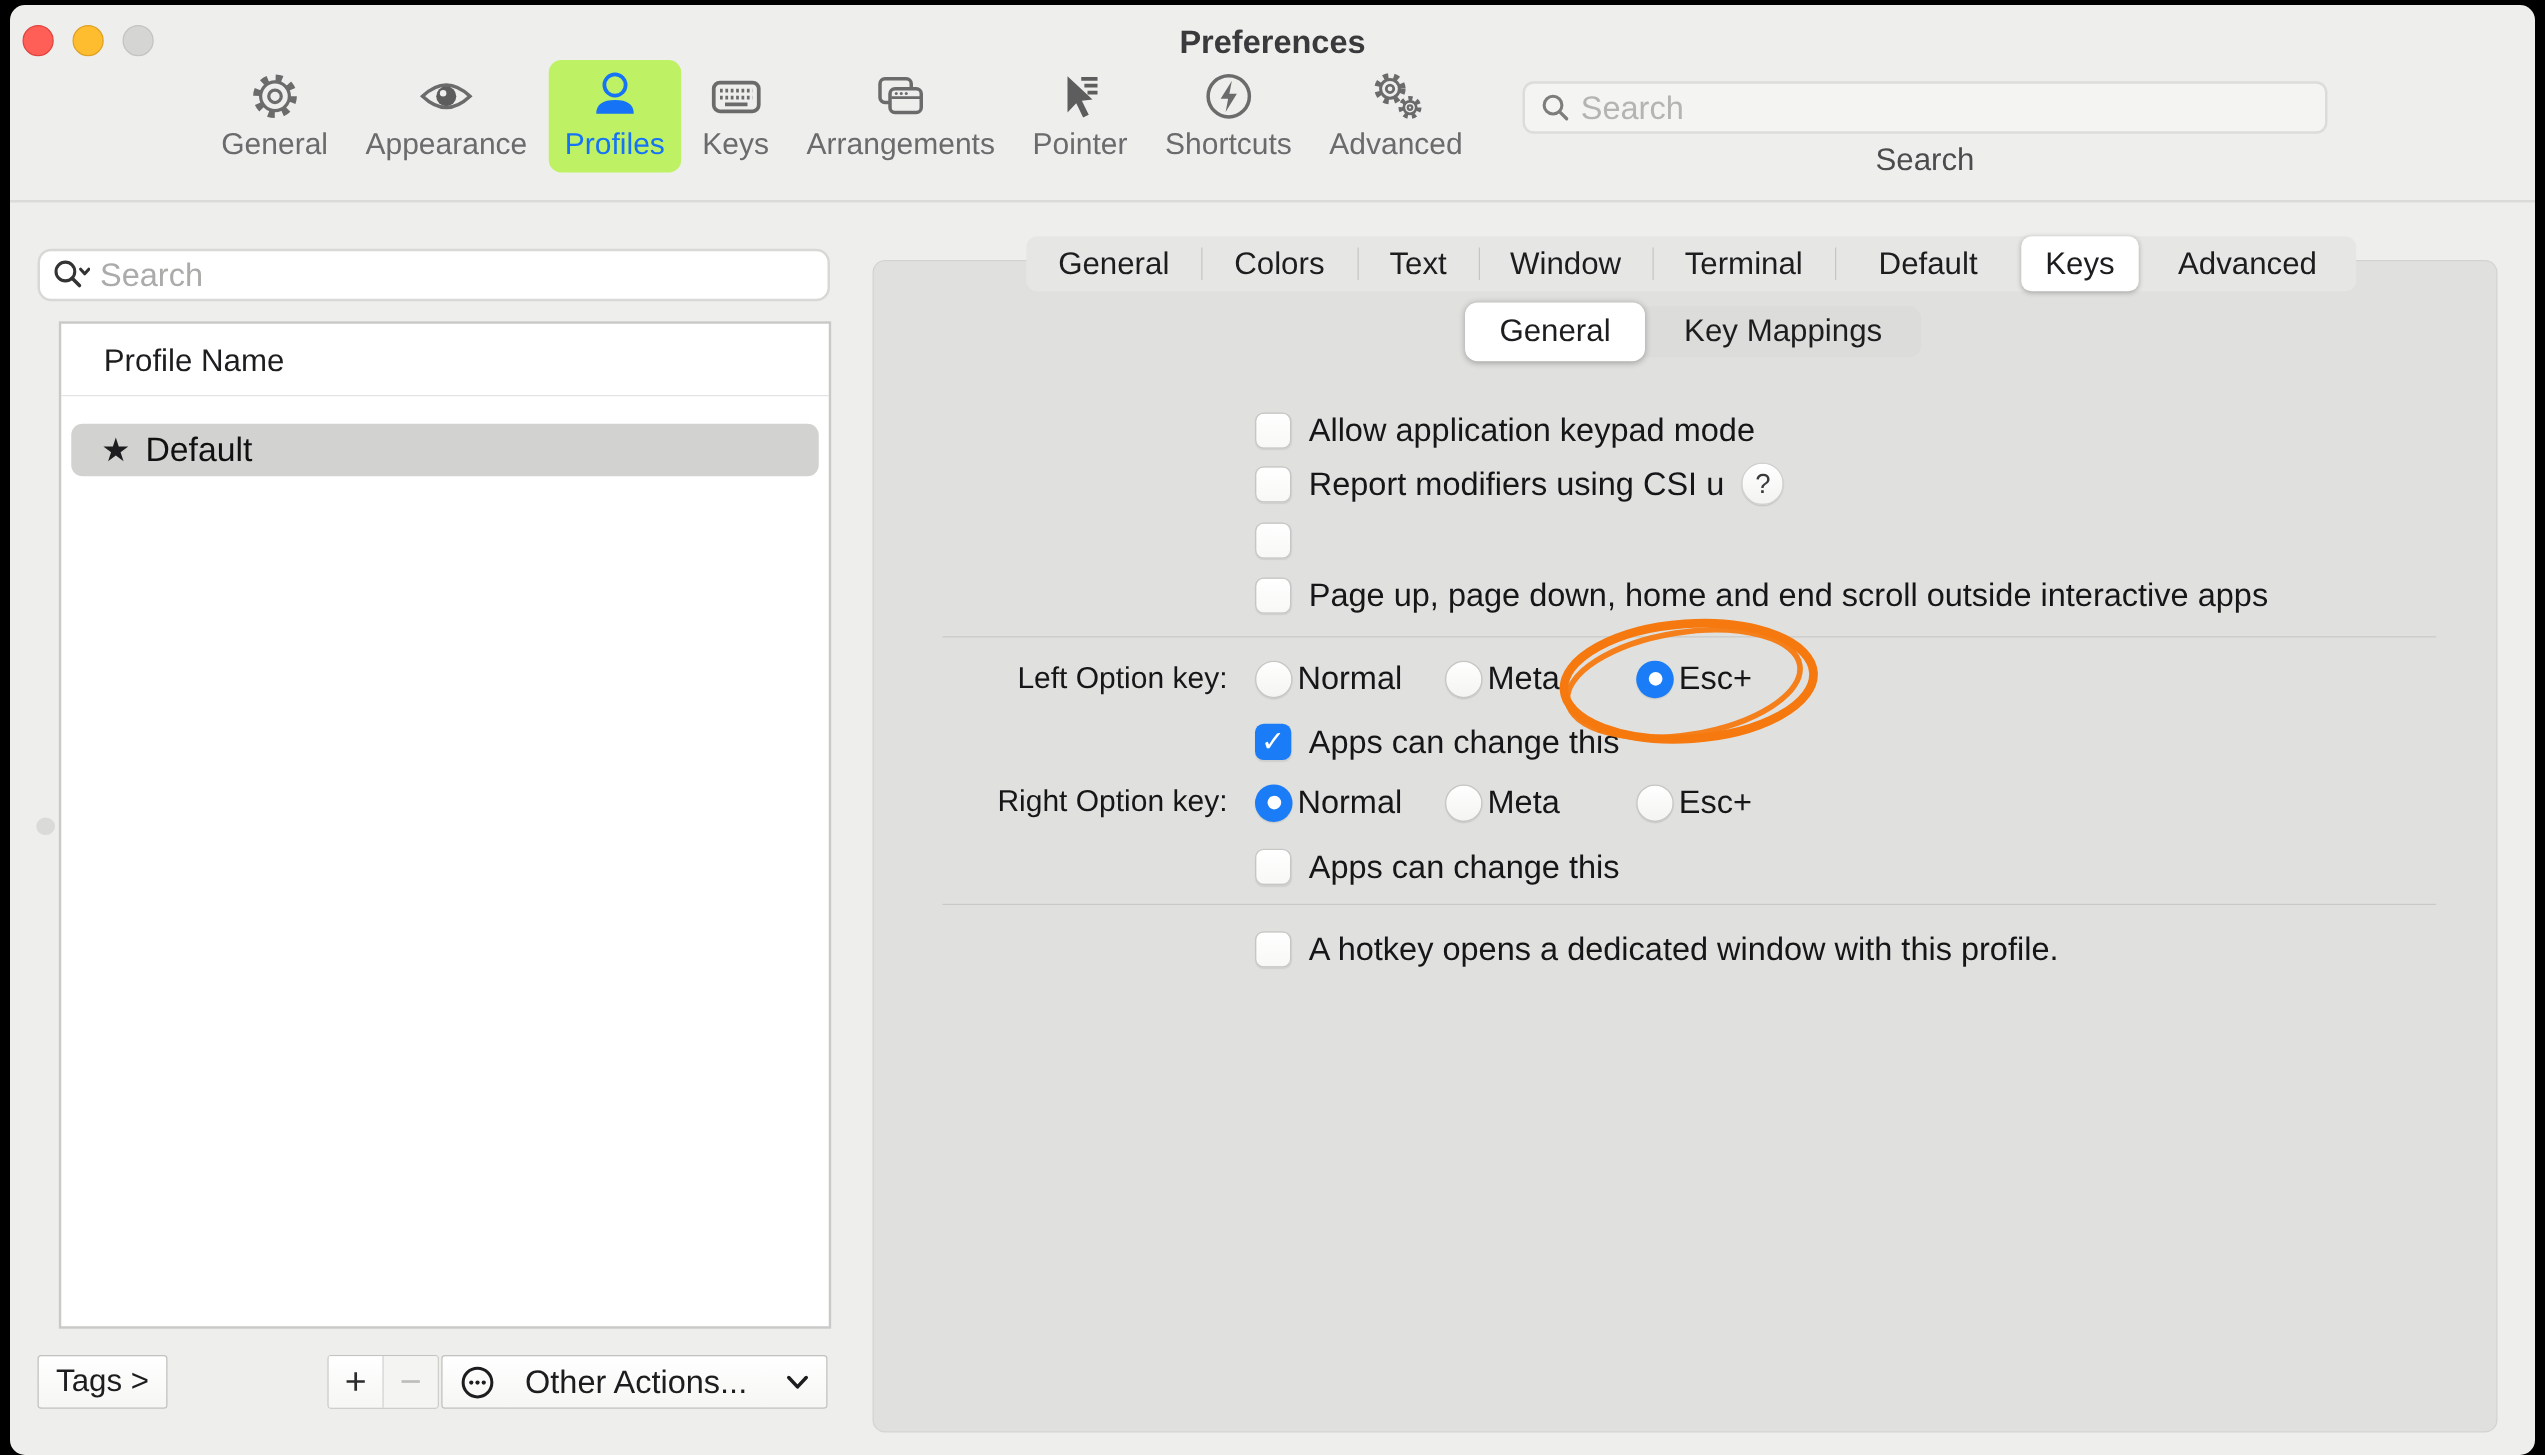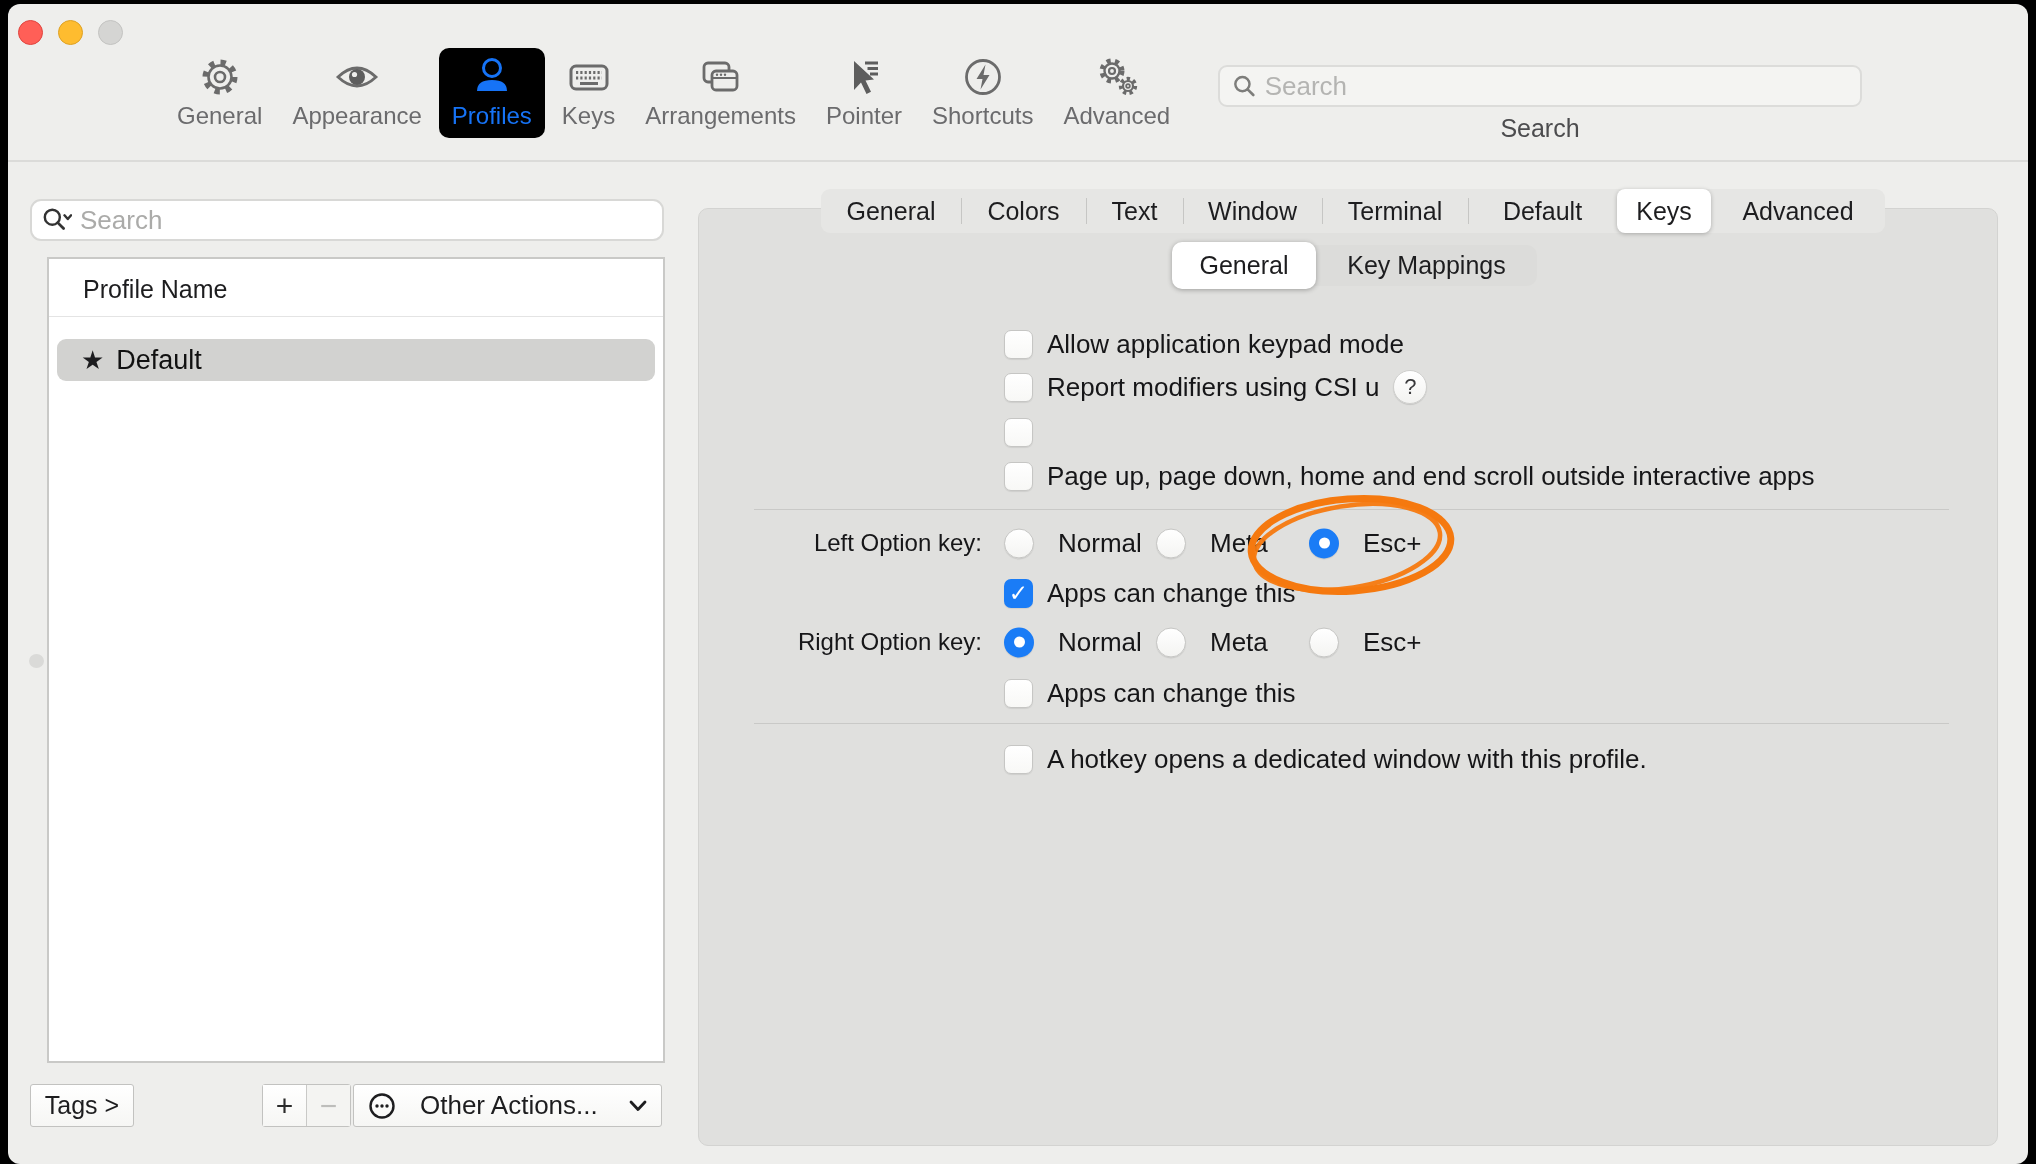--- a/index.html
+++ b/index.html
@@ -15,21 +15,21 @@
   .light.yellow { background:#febc2f; border:1px solid #dea123; }
   .light.grey { background:#d5d5d3; border:1px solid #c3c3c1; }
   .win-title { position:absolute; top:14px; left:0; width:100%; text-align:center;
     font-size:26px; font-weight:700; color:#3a3a3c; }
 
   
   .toolbar { position:absolute; left:156px; top:44px; display:flex; align-items:flex-end; gap:4px; }
   .tb-item { display:flex; flex-direction:column; align-items:center; padding:6px 13px 8px;
     border-radius:10px; cursor:default; }
   .tb-item .tb-label { font-size:24px; color:#6b6b6d; margin-top:2px; white-space:nowrap; }
-  .tb-item.selected { background:#000000; }
+  .tb-item.selected { background:#bef264; }
   .tb-item.selected .tb-label { color:#1673f6; }
   .tb-icon { width:46px; height:46px; }
   .tb-divider { position:absolute; left:0; top:156px; width:2020px; height:2px; background:#dbdbd9; }
 
   .tb-search { position:absolute; left:1210px; top:61px; width:644px; height:42px;
     border:2px solid #dcdcda; background:#f4f4f2; border-radius:9px;
     display:flex; align-items:center; padding:0 12px; gap:8px; }
   .tb-search input { border:none; outline:none; background:transparent; width:100%;
     font-size:26px; color:#333; font-family:inherit; }
   .tb-search input::placeholder { color:#b4b4b2; }
@@ -108,40 +108,41 @@
   .help-btn { width:34px; height:34px; border-radius:50%; background:linear-gradient(#ffffff,#f3f3f1);
     border:1px solid #cfcfcd; box-shadow:0 1px 1px rgba(0,0,0,.12);
     display:flex; align-items:center; justify-content:center; font-size:22px; color:#3a3a3c; }
 
   .divider { position:absolute; left:55px; width:1195px; height:1px; background:#c9c9c7; }
 
   .opt-label { position:absolute; right:1015px; font-size:24px; color:#161618; white-space:nowrap;
     top:50%; transform:translateY(-50%); }
   .opt-row { position:absolute; left:0; width:100%; height:34px; }
   .opt-item { position:absolute; top:50%; transform:translateY(-50%); display:flex;
-    align-items:center; gap:24px; }
+    align-items:center; gap:4px; }
 
   .cfg-btn { position:absolute; left:302px; top:576px; width:356px; height:42px;
     background:#e9e9e7; border:1px solid #dedddb; border-radius:9px; font-size:26px;
     color:#aeaeac; display:flex; align-items:center; justify-content:center;
     font-family:inherit; }
 
   .annotation { position:absolute; left:536px; top:278px; width:240px; height:122px;
     pointer-events:none; z-index:5; }
 </style>
 </head>
 <body>
 
 <div class="window">
 
   <div class="traffic">
     <span class="light red"></span>
     <span class="light yellow"></span>
     <span class="light grey"></span>
   </div>
+  <div class="win-title">Preferences</div>
 
   <div class="toolbar">
     <div class="tb-item">
       <svg class="tb-icon" viewBox="0 0 46 46">
         <circle cx="23" cy="23" r="14.5" fill="none" stroke="#6b6b6b" stroke-width="6" stroke-dasharray="5.2 6.2"></circle>
         <circle cx="23" cy="23" r="11.5" fill="none" stroke="#6b6b6b" stroke-width="2.6"></circle>
         <circle cx="23" cy="23" r="5" fill="none" stroke="#6b6b6b" stroke-width="2.6"></circle>
       </svg>
       <span class="tb-label">General</span>
     </div>

